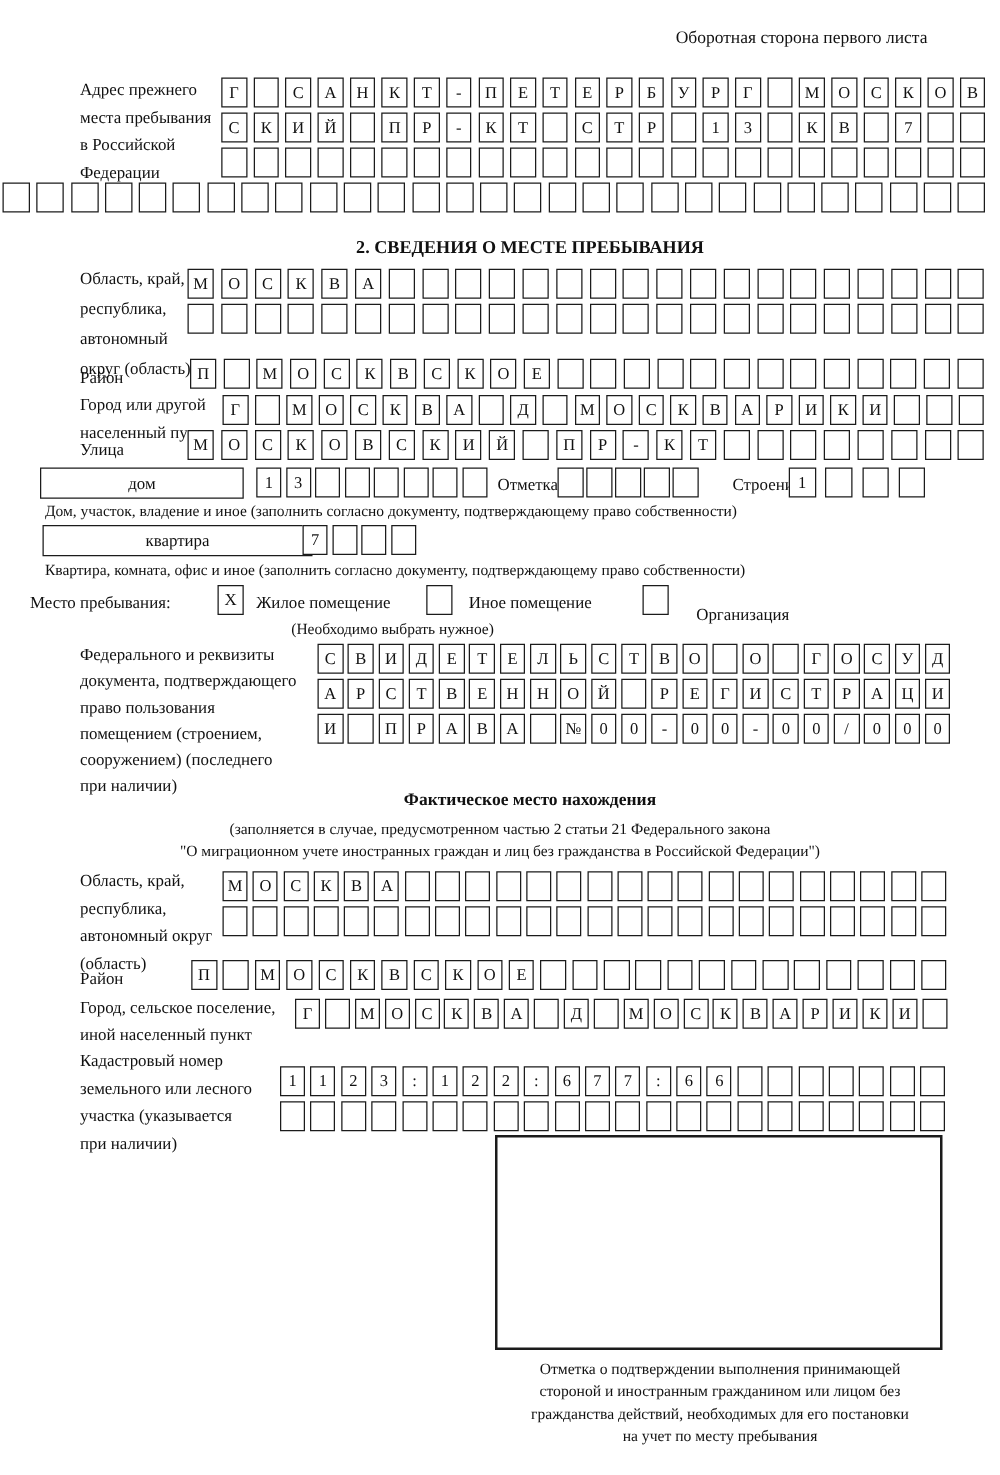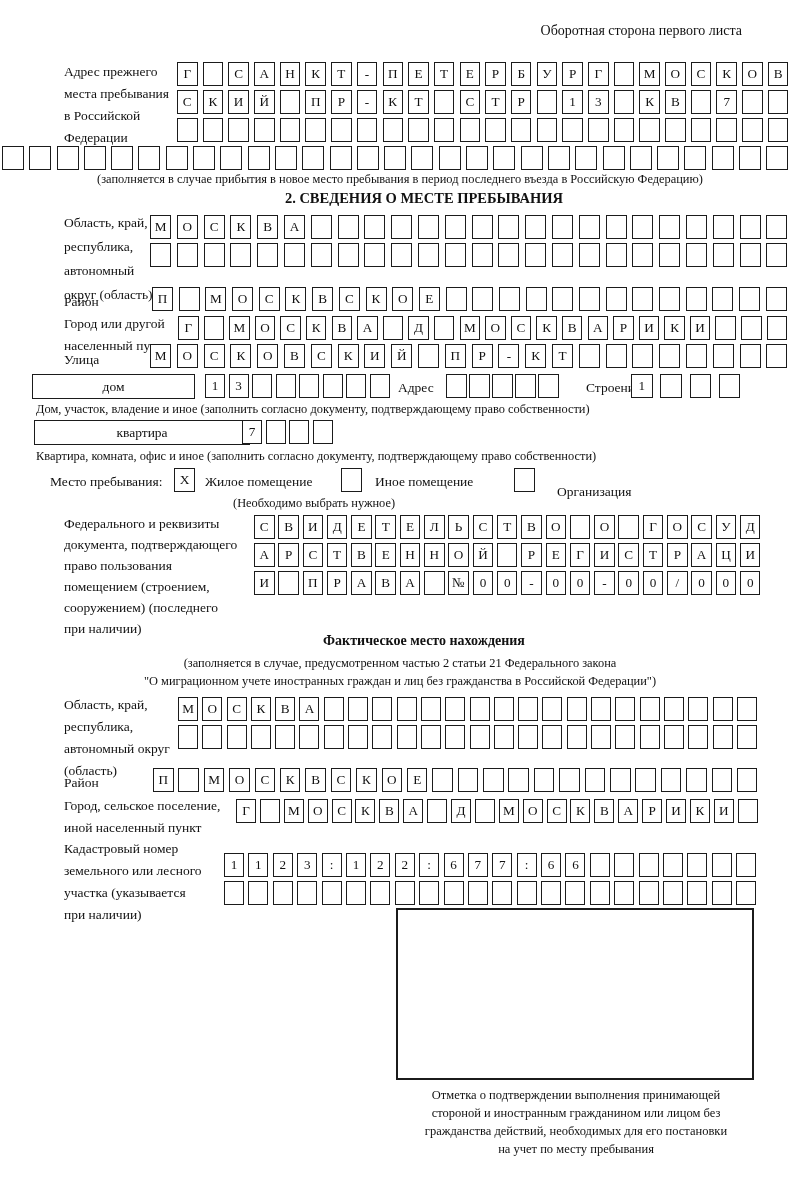--- a/index.html
+++ b/index.html
@@ -145,21 +145,20 @@
       <span class="cell"></span>
       <span class="cell"></span>
       <span class="cell"></span>
       <span class="cell"></span>
       <span class="cell"></span>
       <span class="cell"></span>
       <span class="cell"></span>
       <span class="cell"></span>
       <span class="cell"></span>
     </div>
-  <div class="note center" style="top:172px;">(заполняется в случае прибытия в новое место пребывания в период последнего въезда в Российскую Федерацию)</div>
 
   <div class="title" style="top:190px;">2. СВЕДЕНИЯ О МЕСТЕ ПРЕБЫВАНИЯ</div>
 
   <div class="lbl" style="left:64px;top:211px;line-height:24px;">
     <div>Область, край,</div>
     <div>республика,</div>
     <div>автономный</div>
     <div>округ (область)</div>
   </div>
   <div class="cellrow" style="left:150px;top:215px;--cw:21px;--g:5.8px;">
@@ -306,21 +305,21 @@
   <div class="cellrow" style="left:205px;top:374px;--cw:20px;--g:3.5px;">
       <span class="cell">1</span>
       <span class="cell">3</span>
       <span class="cell"></span>
       <span class="cell"></span>
       <span class="cell"></span>
       <span class="cell"></span>
       <span class="cell"></span>
       <span class="cell"></span>
     </div>
-  <div class="lbl" style="left:398px;top:377px;">Адрес</div>
+  <div class="lbl" style="left:398px;top:377px;">Отметка</div>
   <div class="cellrow" style="left:446px;top:374px;--cw:20.5px;--g:2.5px;">
       <span class="cell"></span>
       <span class="cell"></span>
       <span class="cell"></span>
       <span class="cell"></span>
       <span class="cell"></span>
     </div>
   <div class="lbl" style="left:586px;top:377px;">Строение</div>
   <div class="cellrow" style="left:631px;top:374px;--cw:21.5px;--g:7.8px;">
       <span class="cell">1</span>
@@ -332,21 +331,21 @@
 
   <div class="namebox" style="left:34px;top:420px;width:216px;height:25px;">квартира</div>
   <div class="cellrow" style="left:242px;top:420px;--cw:20px;--g:3.5px;">
       <span class="cell">7</span>
       <span class="cell"></span>
       <span class="cell"></span>
       <span class="cell"></span>
     </div>
   <div class="note" style="left:36px;top:449px;">Квартира, комната, офис и иное (заполнить согласно документу, подтверждающему право собственности)</div>
 
-  <div class="lbl" style="left:50px;top:471px;">Место пребывания:</div>
+  <div class="lbl" style="left:24px;top:471px;">Место пребывания:</div>
   <div class="chk" style="left:174px;top:468px;">X</div>
   <div class="lbl" style="left:205px;top:471px;">Жилое помещение</div>
   <div class="chk" style="left:341px;top:468px;"></div>
   <div class="lbl" style="left:375px;top:471px;">Иное помещение</div>
   <div class="chk" style="left:514px;top:468px;"></div>
   <div class="lbl" style="left:557px;top:481px;">Организация</div>
   <div class="note" style="left:233px;top:496px;">(Необходимо выбрать нужное)</div>
 
   <div class="lbl" style="left:64px;top:513px;line-height:21px;">
     <div>Федерального и реквизиты</div>

